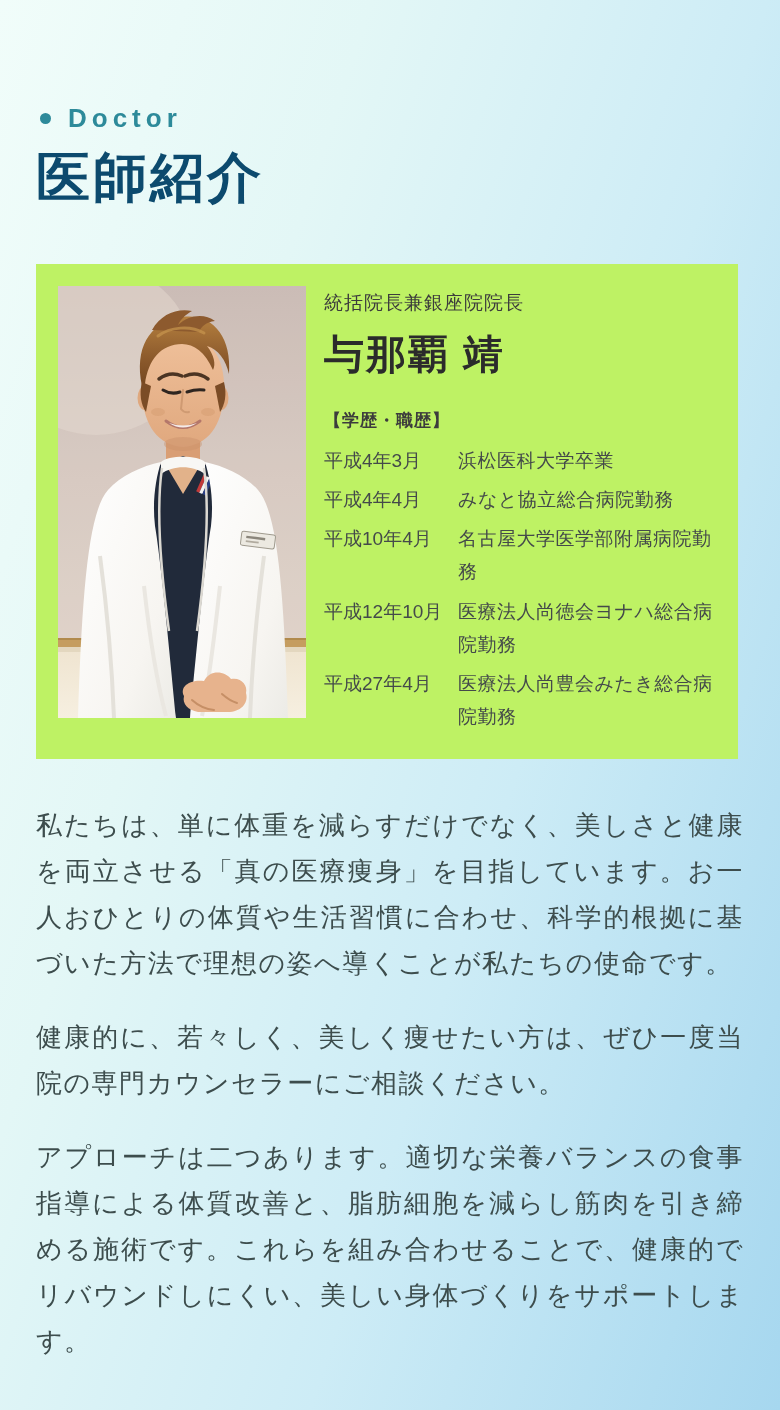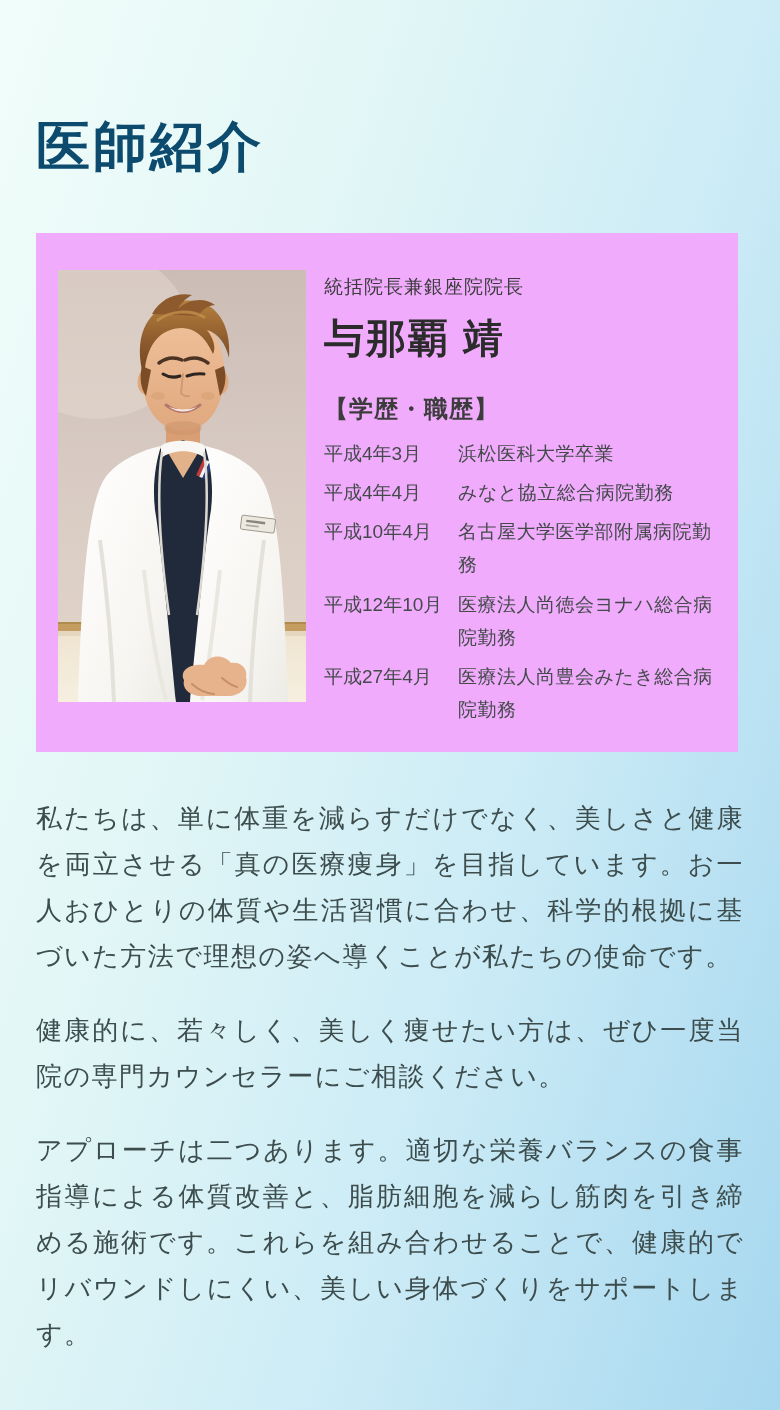--- a/index.html
+++ b/index.html
@@ -46,22 +46,22 @@
     line-height: 60px;
     font-weight: 700;
     letter-spacing: 3px;
     color: #0c4a6e;
   }
 
   
   .card {
     margin-top: 57px;
     width: 702px;
-    background: #f0abfc;
-    padding: 37px 22px 19px 22px;
+    background: #bef264;
+    padding: 22px 22px 19px 22px;
     display: flex;
     gap: 18px;
   }
 
   .photo {
     width: 248px;
     height: 432px;
     flex: 0 0 auto;
     overflow: hidden;
   }
@@ -84,21 +84,21 @@
     margin-top: 12px;
     font-size: 40px;
     font-weight: 700;
     letter-spacing: 2px;
     color: #2b2b2b;
     line-height: 1.3;
   }
 
   .history-heading {
     margin-top: 29px;
-    font-size: 24px;
+    font-size: 17px;
     font-weight: 700;
     letter-spacing: 1px;
     color: #3c3c3c;
   }
 
   .history-list {
     margin-top: 12px;
   }
   .history-row {
     display: grid;
@@ -125,20 +125,24 @@
     margin-bottom: 28px;
     font-family: Liberation Serif, serif;
   }
   .body-text p:last-child { margin-bottom: 0; }
 </style>
 </head>
 <body>
 
 <div class="page">
 
+  <div class="section-label">
+    <span class="dot"></span>
+    <span>Doctor</span>
+  </div>
 
   <h1 class="page-title">医師紹介</h1>
 
   <div class="card">
 
     <div class="photo">
 
       <svg viewBox="0 0 248 432" role="img" aria-label="統括院長の写真（白衣を着た男性医師のポートレート）">
         <defs>
           <linearGradient id="wallGrad" x1="0" y1="0" x2="0" y2="1">

